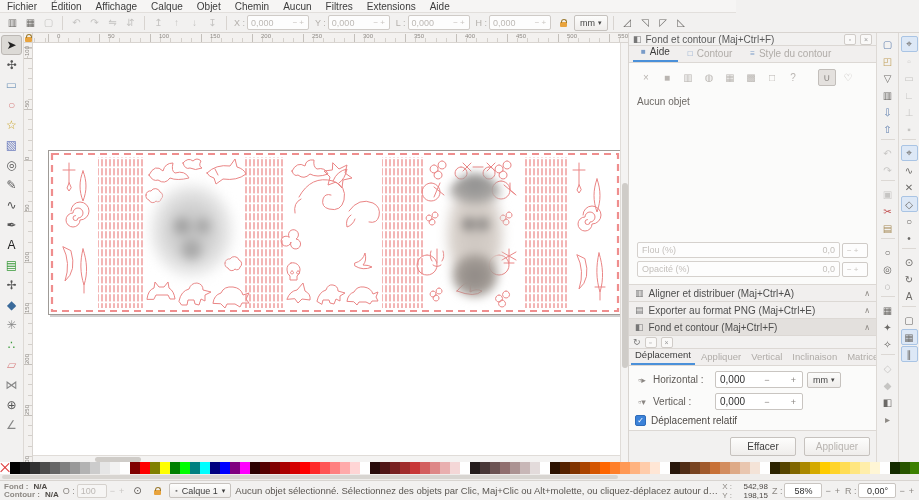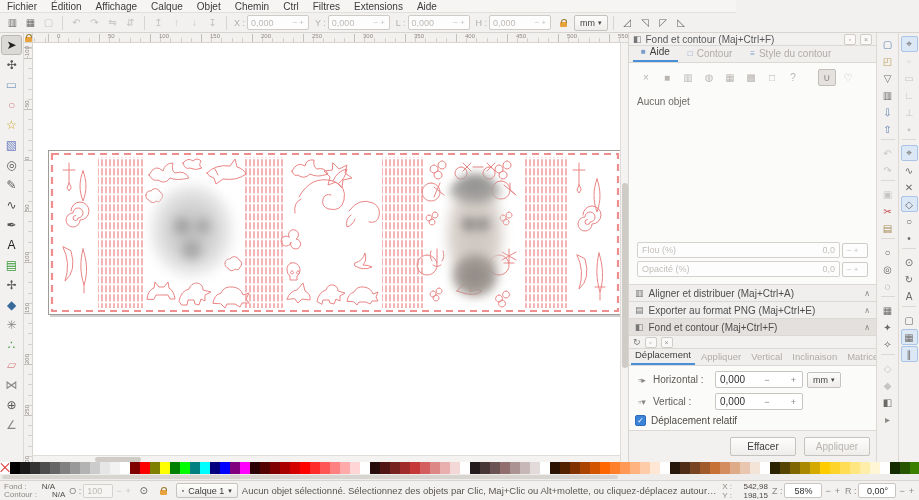--- a/index.html
+++ b/index.html
@@ -136,21 +136,21 @@
   .palette { position:absolute; left:0; top:462px; width:919px; height:12px; display:flex; background:#fff; overflow:hidden; }
   .swatch { width:10px; flex:none; height:12px; }
   .swatch.none { background:#fff; position:relative; }
   .swatch.none:before, .swatch.none:after { content:""; position:absolute; left:-1px; top:5px; width:12px; height:1.4px; background:#d33; }
   .swatch.none:before { transform:rotate(45deg); } .swatch.none:after { transform:rotate(-45deg); }
   .pal-scroll { position:absolute; left:0; top:474px; width:919px; height:6px; background:#efedeb; }
   .pal-scroll .thumb { position:absolute; left:2px; top:1px; width:616px; height:4px; background:#d8d5d1; border-radius:2px; }
   .statusbar { position:absolute; left:0; top:480px; width:919px; height:20px; background:#f2f1f0;
                border-top:1px solid #d8d4d0; display:flex; align-items:center; gap:4px; padding:0 4px; font-size:9px; }
   .fc-block { display:flex; flex-direction:column; justify-content:center; line-height:8px; font-size:8px; color:#8d8984; }
-  .fc-block .row { display:flex; gap:15px; }
+  .fc-block .row { display:flex; gap:5px;font-weight:bold; }
   .fc-block .v { color:#4e4a46; }
   .o-block { display:flex; align-items:center; gap:2px; color:#8d8984; }
   .o-entry { width:30px; height:14px; background:#f6f5f4; border:1px solid #d5d1cd; border-radius:2px;
              font-size:9px; color:#bdb9b5; display:flex; align-items:center; padding:0 3px; }
   .sb-icon { width:16px; height:15px; display:flex; align-items:center; justify-content:center; font-size:10px; color:#5f5b57; }
   .layer-combo { height:15px; background:linear-gradient(#fdfdfc,#efedeb); border:1px solid #c6c2be; border-radius:2px;
                  display:flex; align-items:center; gap:4px; padding:0 5px; font-size:9px; color:#3c3c3c; }
   .sb-msg { flex:1; color:#5a5651; font-size:9.5px; white-space:nowrap; overflow:hidden; text-overflow:ellipsis; }
   .xy-block { display:flex; flex-direction:column; line-height:9px; font-size:8px; color:#8d8984; align-items:flex-end; }
   .xy-block .row { display:flex; gap:3px; } .xy-block .v { color:#4e4a46; width:33px; text-align:right; }
@@ -169,21 +169,21 @@
 <body>
 
 <div class="menubar">
 
 <div class="menu-item">Fichier</div>
     <div class="menu-item">Édition</div>
     <div class="menu-item">Affichage</div>
     <div class="menu-item">Calque</div>
     <div class="menu-item">Objet</div>
     <div class="menu-item">Chemin</div>
-    <div class="menu-item">Ctrl</div>
+    <div class="menu-item">Aucun</div>
     <div class="menu-item">Filtres</div>
     <div class="menu-item">Extensions</div>
     <div class="menu-item">Aide</div>
   </div>
 
 <div class="ctrlbar">
   <span style="display:flex;gap:1px;">
 
   <span class="icon-btn">▥</span>
       <span class="icon-btn">▦</span>

